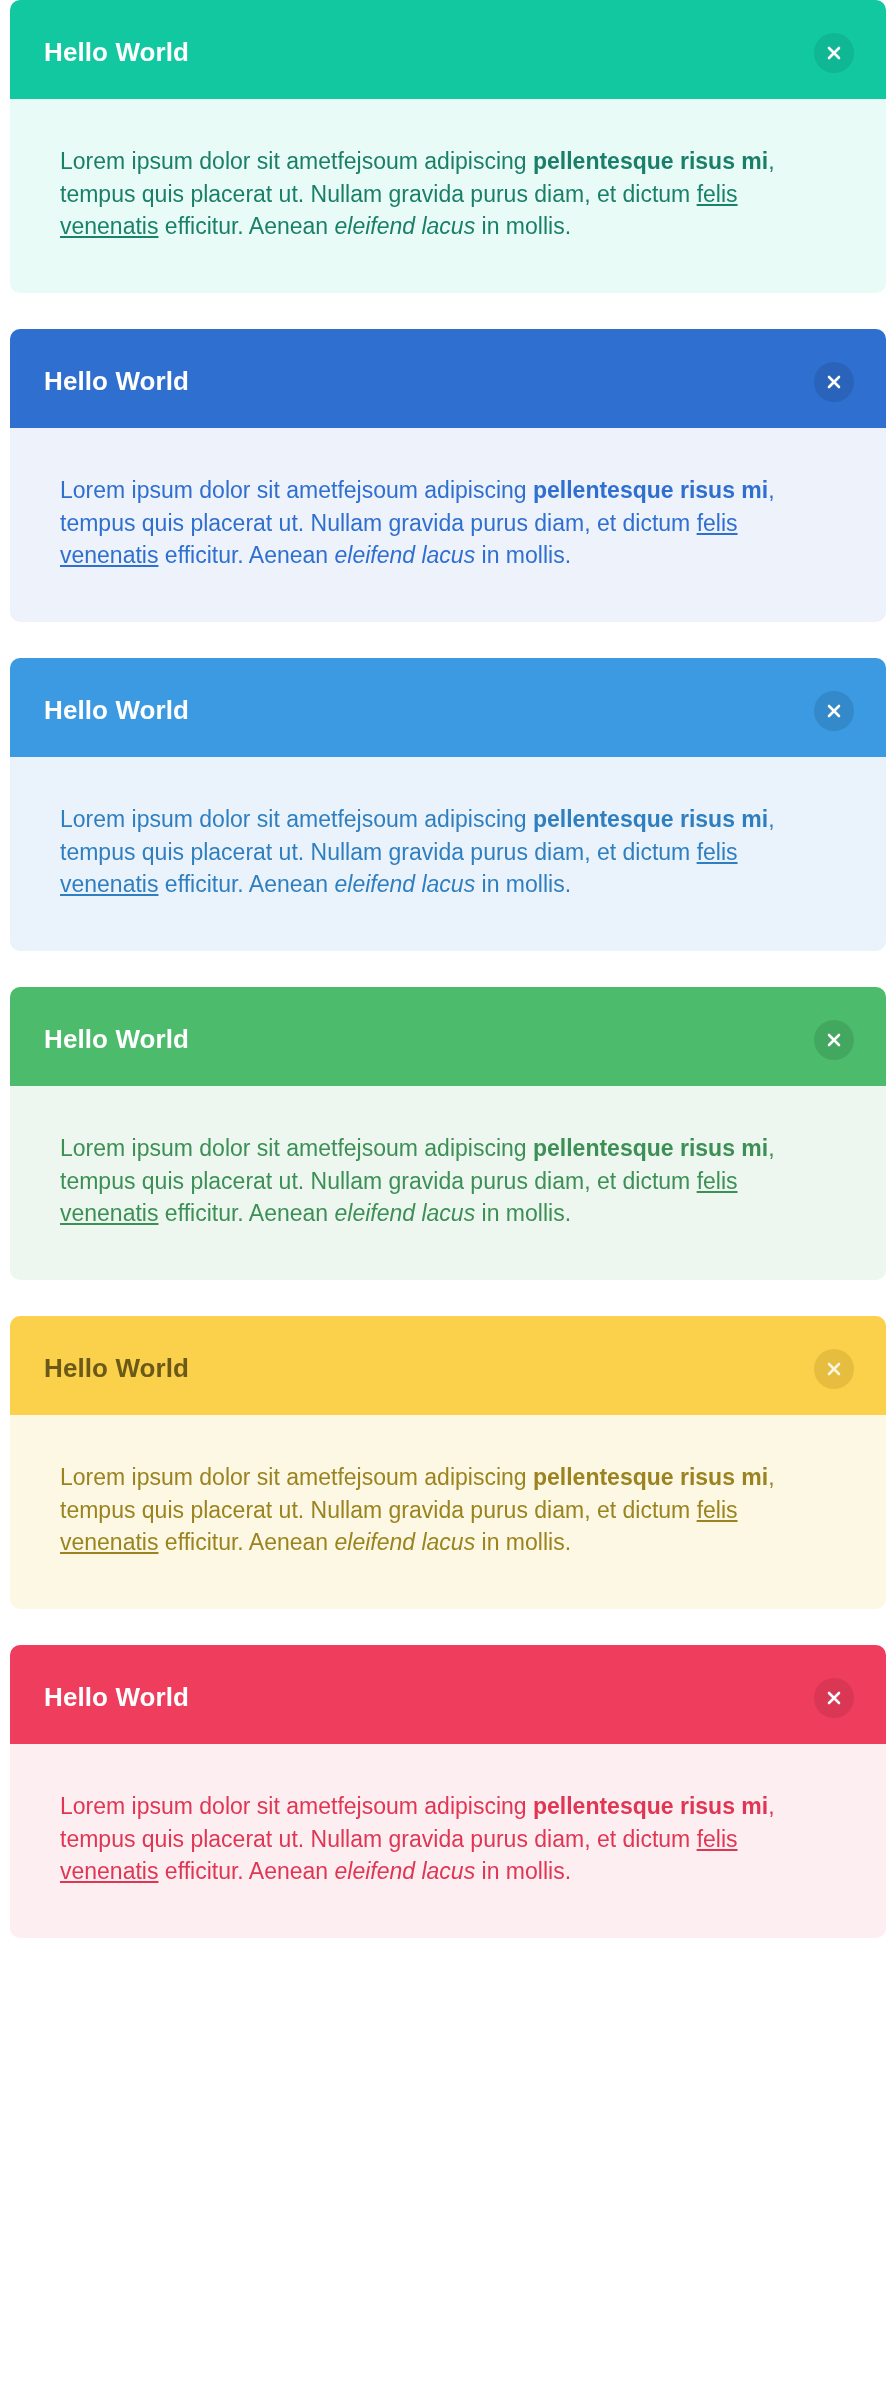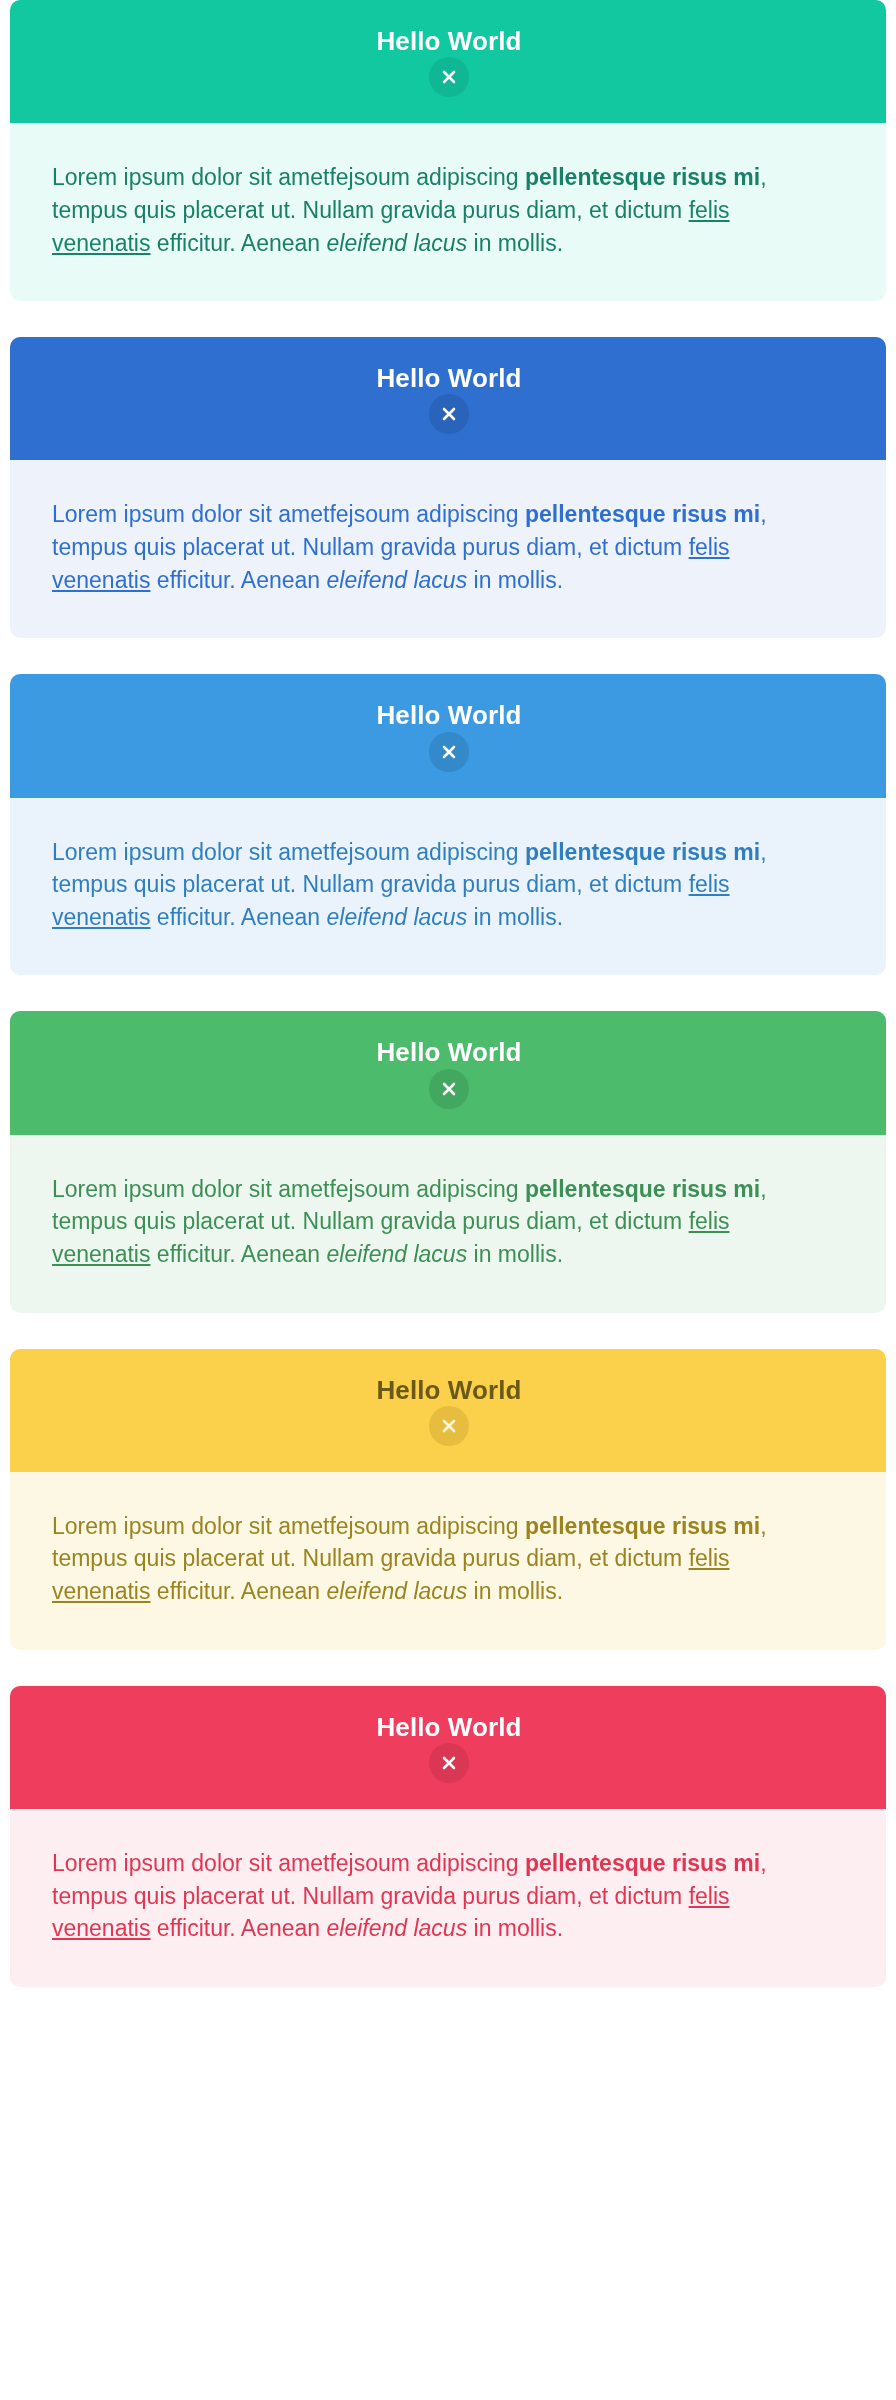--- a/index.html
+++ b/index.html
@@ -19,24 +19,23 @@
   }
   .alert {
     border-radius: 10px;
     overflow: hidden;
     margin-bottom: 36px;
   }
   .alert-header {
     display: flex;
     align-items: center;
     justify-content: space-between;
-    padding: 26px 32px 26px 34px;
+    padding: 33px 32px 26px 34px;
     box-sizing: border-box;
     min-height: 85px;
-    flex-direction: column;
   }
   .alert-title {
     font-size: 26px;
     font-weight: bold;
     letter-spacing: 0.1px;
     line-height: 1.2;
   }
   .close-btn {
     width: 40px;
     height: 40px;
@@ -51,21 +50,21 @@
   }
   .close-btn svg {
     display: block;
   }
   .alert-body {
     padding: 38px 42px 42px 42px;
     font-size: 23px;
     line-height: 1.42;
   }
   .alert-body p {
-    margin: 0;
+    margin: 8px;
     max-width: 760px;
   }
   .alert-body strong { font-weight: bold; }
   .alert-body em { font-style: italic; }
   .alert-body a {
     text-decoration: underline;
   }
 
   
   .alert-teal .alert-header { background: #12c8a0; }

